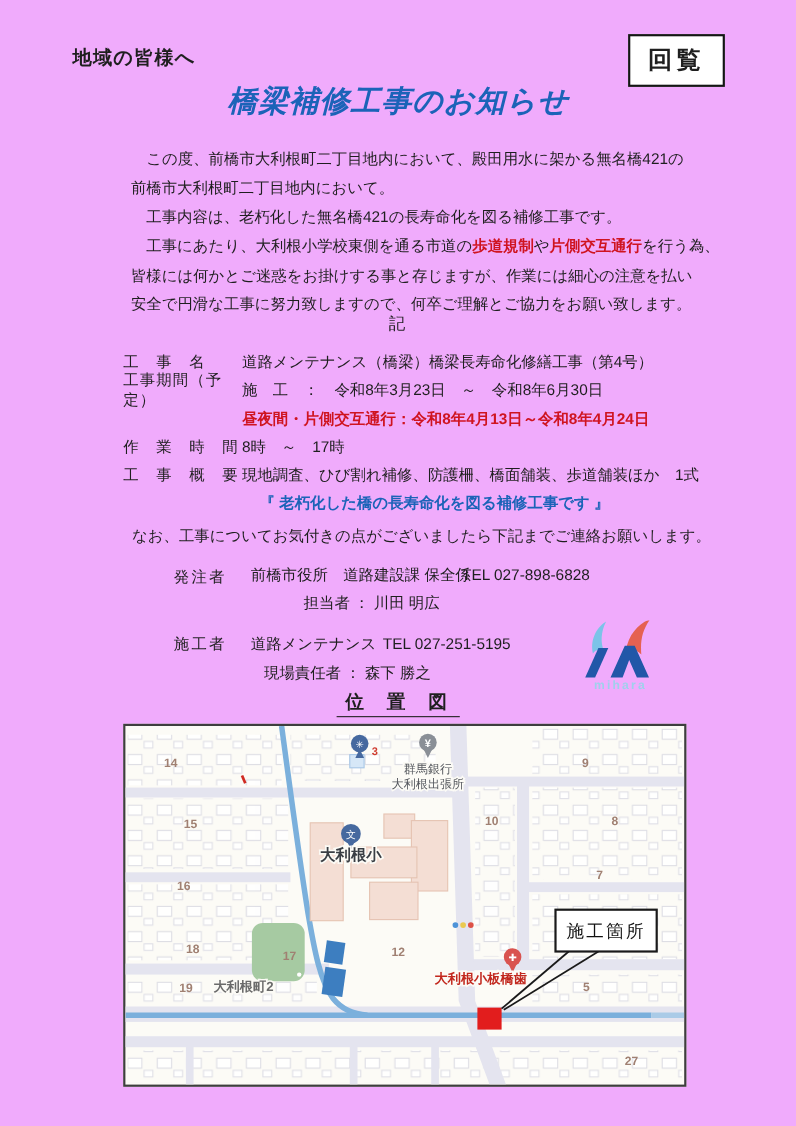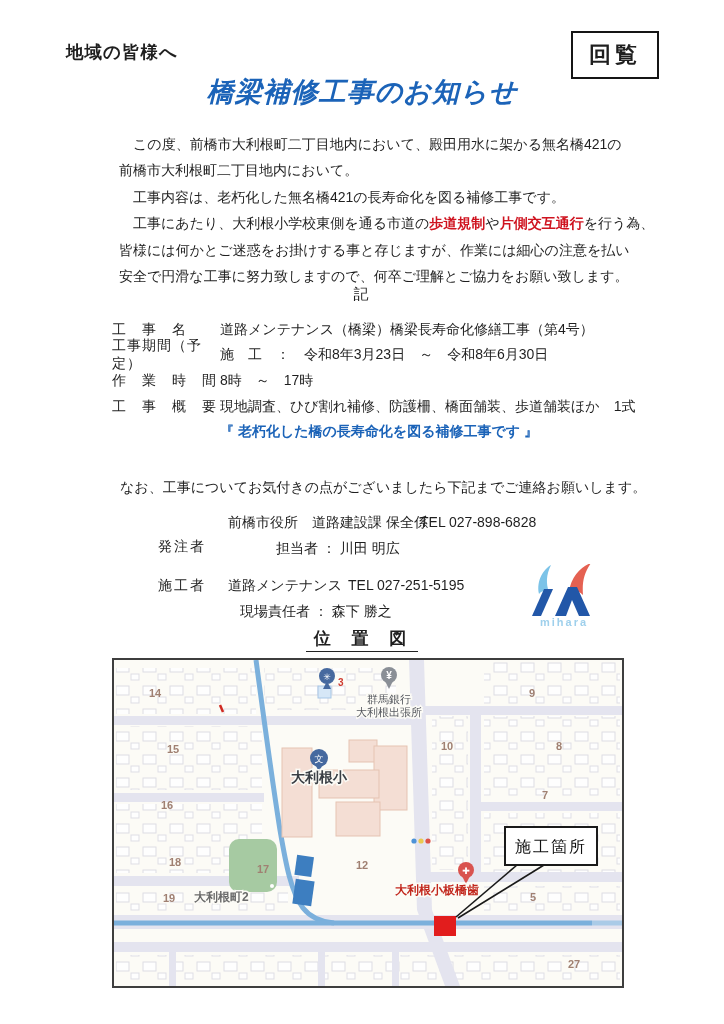--- a/index.html
+++ b/index.html
@@ -1,16 +1,16 @@
 <!DOCTYPE html>
 <html><head>
 <meta charset="utf-8">
 <style>
   html,body{margin:0;padding:0;background:#e8e8e8;}
-  .page{position:relative;width:724px;height:1024px;margin:0 auto;background:#ffffff;
+  .page{position:relative;width:724px;height:1024px;margin:0 auto;background:#f0abfc;
         font-family:"Liberation Sans","DejaVu Sans",sans-serif;color:#1f1f1f;overflow:hidden;}
   .abs{position:absolute;}
   .audience{left:66px;top:40px;font-size:17.5px;font-weight:bold;letter-spacing:1px;}
   .stamp{left:571px;top:31px;width:84px;height:44px;border:2.5px solid #151515;
          display:flex;align-items:center;justify-content:center;
          font-size:22px;font-weight:bold;letter-spacing:4px;background:#fff;}
   .title{left:0;right:0;top:74px;text-align:center;font-size:27px;font-weight:bold;
          font-style:italic;color:#1b63b8;letter-spacing:1px;}
   .intro{left:119px;top:131px;width:545px;font-size:14px;line-height:26.4px;}
   .red{color:#cf1420;}
@@ -57,36 +57,40 @@
   <div class="abs details">
     <div class="drow">
       <span class="dlabel">工　事　名</span>
         <span class="dval">道路メンテナンス（橋梁）橋梁長寿命化修繕工事（第4号）</span>
     </div>
     <div class="drow">
       <span class="dlabel">工事期間（予定）</span>
         <span class="dval">施　工　：　令和8年3月23日　～　令和8年6月30日</span>
     </div>
     <div class="drow">
+      <span class="dlabel"></span>
+        <span class="dval red bold">昼夜間・片側交互通行：令和8年4月13日～令和8年4月24日</span>
+    </div>
+    <div class="drow">
       <span class="dlabel">作　業　時　間</span>
         <span class="dval">8時　～　17時</span>
     </div>
     <div class="drow">
       <span class="dlabel">工　事　概　要</span>
         <span class="dval">現地調査、ひび割れ補修、防護柵、橋面舗装、歩道舗装ほか　1式</span>
     </div>
     <div class="drow">
       <span class="dlabel"></span>
-        <span class="dval blue bold" style="margin-left:0">『 老朽化した橋の長寿命化を図る補修工事です 』</span>
+        <span class="dval blue bold" style="margin-left:16px">『 老朽化した橋の長寿命化を図る補修工事です 』</span>
     </div>
   </div>
 
   <div class="abs note">なお、工事についてお気付きの点がございましたら下記までご連絡お願いします。</div>
 
-  <div class="abs c-label" style="left:158px;top:538px;">発注者</div>
+  <div class="abs c-label" style="left:158px;top:516px;">発注者</div>
   <div class="abs c-val" style="left:228px;top:514px;">前橋市役所　道路建設課 保全係</div>
   <div class="abs c-val" style="left:420px;top:514px;">TEL 027-898-6828</div>
   <div class="abs c-val" style="left:228px;top:540px;margin-left:48px;">担当者 ： 川田 明広</div>
 
   <div class="abs c-label" style="left:158px;top:577px;">施工者</div>
   <div class="abs c-val" style="left:228px;top:577px;">道路メンテナンス</div>
   <div class="abs c-val" style="left:348px;top:577px;">TEL 027-251-5195</div>
   <div class="abs c-val" style="left:240px;top:603px;">現場責任者 ： 森下 勝之</div>
 
   <div class="abs" style="left:524px;top:564px;width:84px;height:66px;">

